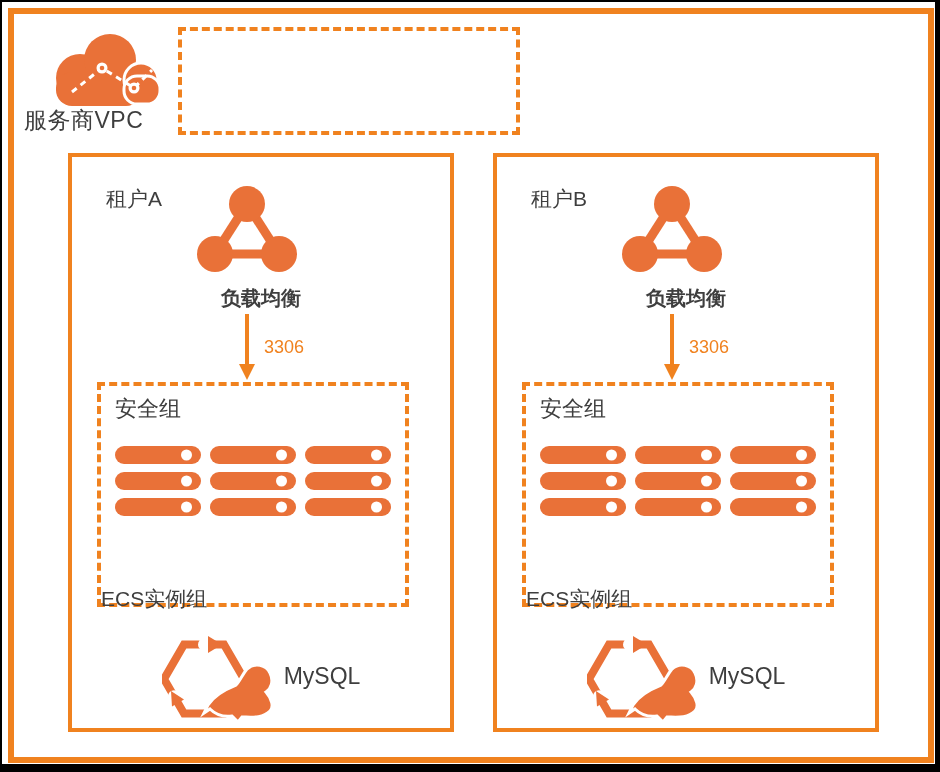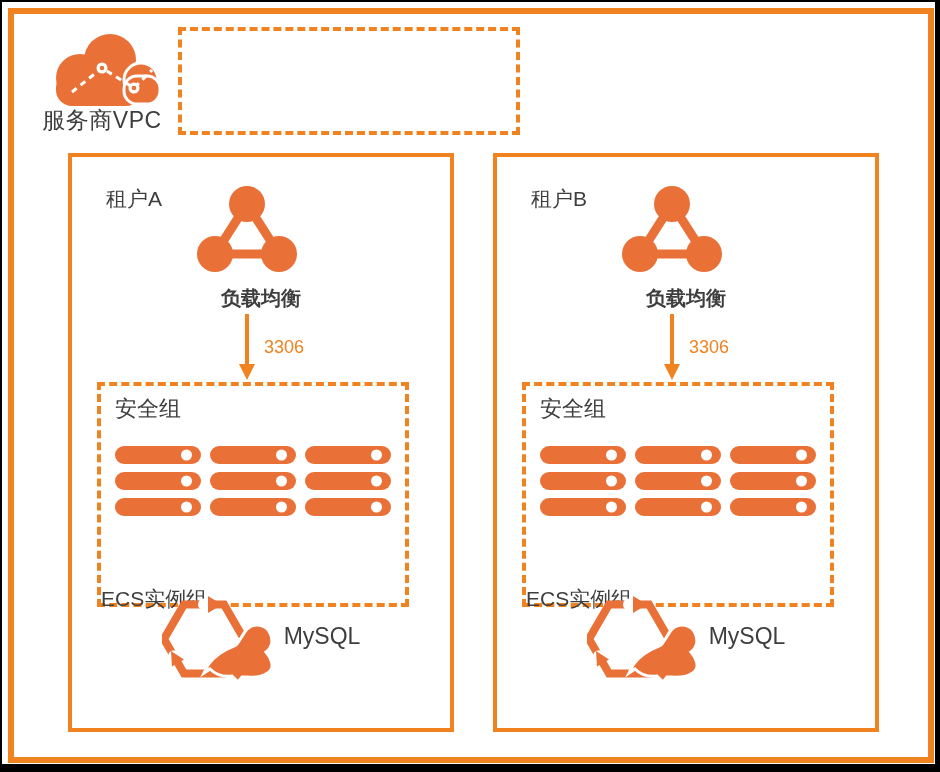--- a/index.html
+++ b/index.html
@@ -22,21 +22,21 @@
   }
   .outer-frame{
     position:absolute;left:6px;top:6px;right:1px;bottom:1px;
     border:6px solid var(--accent);
     pointer-events:none;
   }
   
   .cloud-icon{position:absolute;left:42px;top:26px;width:120px;height:86px;}
   .vpc-label{
     position:absolute;left:22px;top:103px;width:156px;
-    text-align:center;font-size:23px;letter-spacing:0.5px;
+    font-size:23px;letter-spacing:0.5px;
     white-space:nowrap;
   }
   .note-box{
     position:absolute;left:176px;top:25px;width:342px;height:108px;
     border:4px dashed var(--accent);
     padding:3px 13px;overflow:hidden;
   }
   .note-line{font-size:19px;line-height:48px;white-space:nowrap;}
   
   .tenant{
@@ -82,21 +82,21 @@
   .server-bar::after{
     content:"";position:absolute;right:9px;top:50%;
     width:11px;height:11px;border-radius:50%;
     background:#fff;transform:translateY(-50%);
   }
   .ecs-label{
     position:absolute;left:0;top:158px;width:100%;
     text-align:left;font-size:21px;white-space:nowrap;margin-top:41px;
   }
   .db-block{
-    position:absolute;left:0;top:432px;width:100%;
+    position:absolute;left:0;top:472px;width:100%;
     display:flex;justify-content:center;align-items:flex-start;gap:10px;
   }
   .db-icon{width:112px;height:95px;flex:0 0 auto;}
   .db-label{font-size:23px;margin-top:34px;white-space:nowrap;}
   
   .fill-icon{fill:var(--icon);}
   .stroke-icon{stroke:var(--icon);fill:none;}
   .fill-white{fill:#fff;}
   .net-line{stroke:#fff;stroke-width:3;fill:none;stroke-dasharray:6 5;}
 </style>

